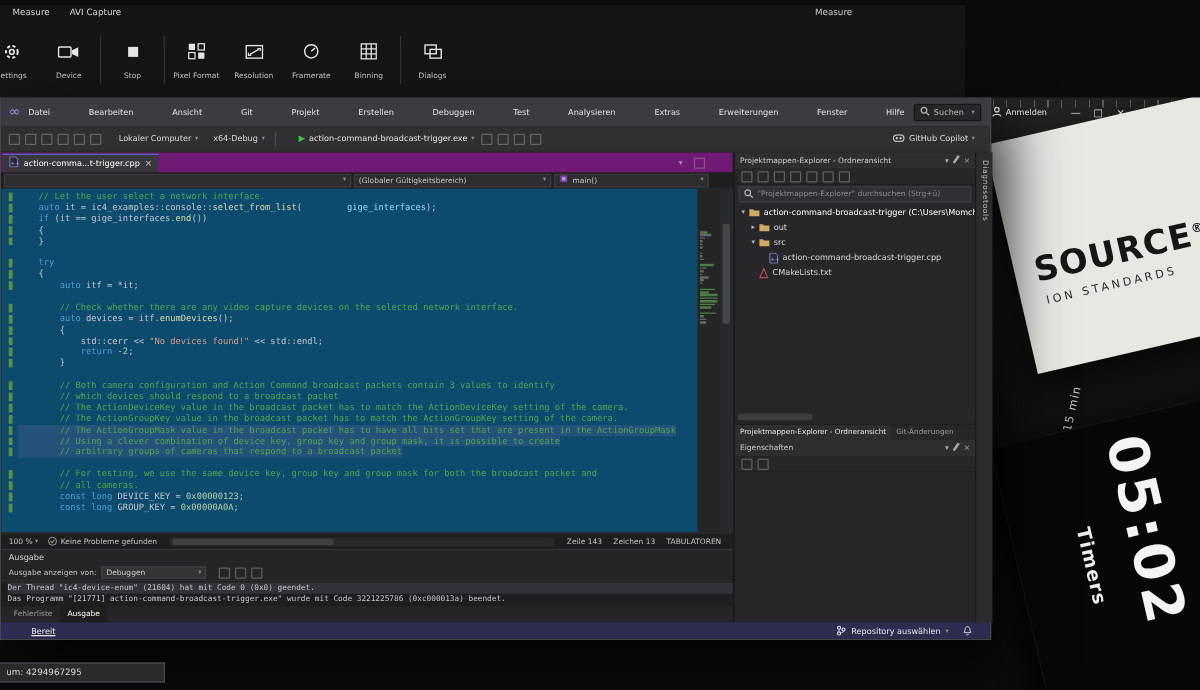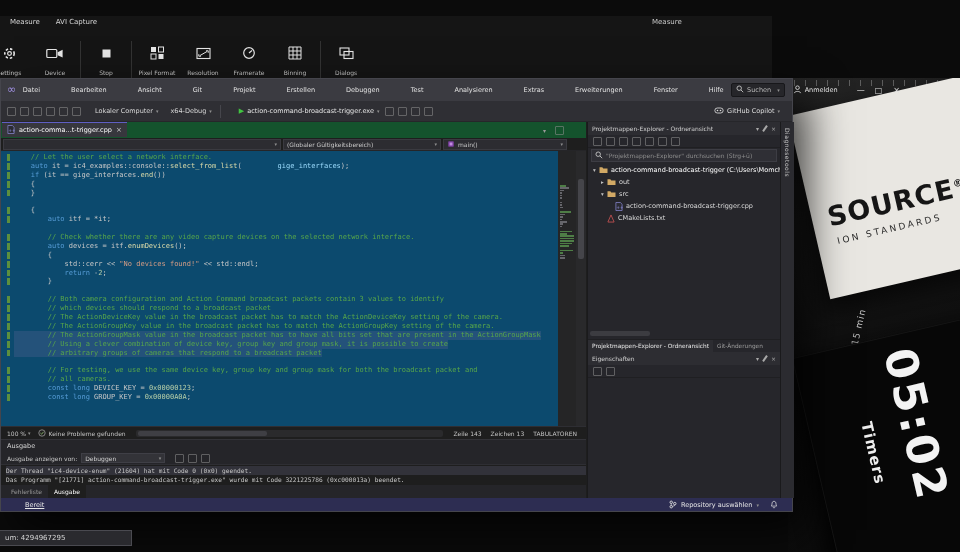--- a/index.html
+++ b/index.html
@@ -1,21 +1,21 @@
 <!DOCTYPE html>
 <html><head>
 <meta charset="utf-8">
 <style>
   * { margin:0; padding:0; box-sizing:border-box; }
   html,body { width:960px; height:552px; background:#000; overflow:hidden; }
   #stage { position:relative; width:960px; height:552px; overflow:hidden; background:#0b0b0b;
            font-family:"DejaVu Sans","Liberation Sans",sans-serif; color:#ccc; }
 
   
-  .capture { position:absolute; left:0; top:16px; width:772px; height:78px; background:#151515; border-bottom:3px solid #eab308; }
+  .capture { position:absolute; left:0; top:4px; width:772px; height:78px; background:#151515; border-bottom:3px solid #eab308; }
   .cap-menu { position:absolute; left:10px; top:2px; height:12px; display:flex; }
   .cap-menu-item { font-size:7px; color:#d6d6d6; margin-right:16px; }
   .cap-menu-right { position:absolute; left:652px; top:2px; font-size:7px; color:#c9c9c9; }
   .cap-tools { position:absolute; left:-14px; top:22px; display:flex; align-items:flex-start; }
   .cap-tool { width:46px; text-align:center; }
   .cap-tool .ic { height:30px; display:flex; align-items:center; justify-content:center; }
   .cap-label { font-size:6px; color:#c6c6c6; margin-top:1px; white-space:nowrap; }
   .cap-sep { width:1px; height:38px; background:#333; margin:3px 2px 0; }
 
   
@@ -61,21 +61,21 @@
                 display:flex; align-items:center; font-size:6.5px; color:#d8d8d8; }
   .tb-icons { display:flex; margin-left:4px; align-items:center; }
   .tb-combo { display:flex; align-items:center; gap:3px; margin-left:12px; white-space:nowrap; }
   .tb-sep { width:1px; height:13px; background:#46464c; margin:0 8px; }
   .tb-run { display:flex; align-items:center; gap:3px; margin-left:10px; color:#e4e4e4; white-space:nowrap; }
   .tb-run .play { color:#41c541; font-size:7px; }
   .copilot { margin-left:auto; margin-right:12px; display:flex; align-items:center; gap:3px; font-size:6.5px; color:#dedede; }
 
   
   .ed-col { position:absolute; left:0; top:43px; width:585px; bottom:13px; background:#1e1e1e; }
-  .tabstrip { position:absolute; left:0; top:0; right:0; height:16px; background:#14532d; display:flex; align-items:flex-start; }
+  .tabstrip { position:absolute; left:0; top:0; right:0; height:16px; background:#701a75; display:flex; align-items:center; }
   .ed-tab { height:15px; background:#37373d; border-top:1px solid #5f5fc4; display:flex; align-items:center; padding:0 5px;
             gap:4px; font-size:6.5px; color:#fff; margin-left:1px; white-space:nowrap; }
   .tab-close { color:#c9c9c9; font-size:7px; }
   .tabstrip-right { margin-left:auto; display:flex; gap:7px; margin-right:20px; color: #9a9a9a; font-size:6px; align-items:center; height:16px; }
   .navbar { position:absolute; left:0; top:16px; right:0; height:13px; background:#1e1e1e; display:flex; align-items:center;
             gap:2px; padding:1px 2px; border-bottom:1px solid #252528; }
   .nav-combo { height:11px; background:#2c2c31; border:1px solid #3a3a40; display:flex; align-items:center; font-size:6px;
                color:#c9c9c9; padding:0 3px; gap:3px; white-space:nowrap; overflow:hidden; }
   .nav-combo .arr { margin-left:auto; }
   .nav-combo.c1 { width:278px; } .nav-combo.c2 { width:158px; } .nav-combo.c3 { width:124px; }
@@ -391,20 +391,24 @@
               <span class="gut"></span>
               <span class="src"><span class="id">    {</span></span>
             </div>
             <div class="cl g">
               <span class="gut"></span>
               <span class="src"><span class="id">    }</span></span>
             </div>
             <div class="cl">
               <span class="gut"></span>
               <span class="src"></span>
+            </div>
+            <div class="cl g">
+              <span class="gut"></span>
+              <span class="src"><span class="kw">    try</span></span>
             </div>
             <div class="cl g">
               <span class="gut"></span>
               <span class="src"><span class="id">    {</span></span>
             </div>
             <div class="cl g">
               <span class="gut"></span>
               <span class="src"><span class="kw">        auto</span><span class="id"> itf = *it;</span></span>
             </div>
             <div class="cl">

